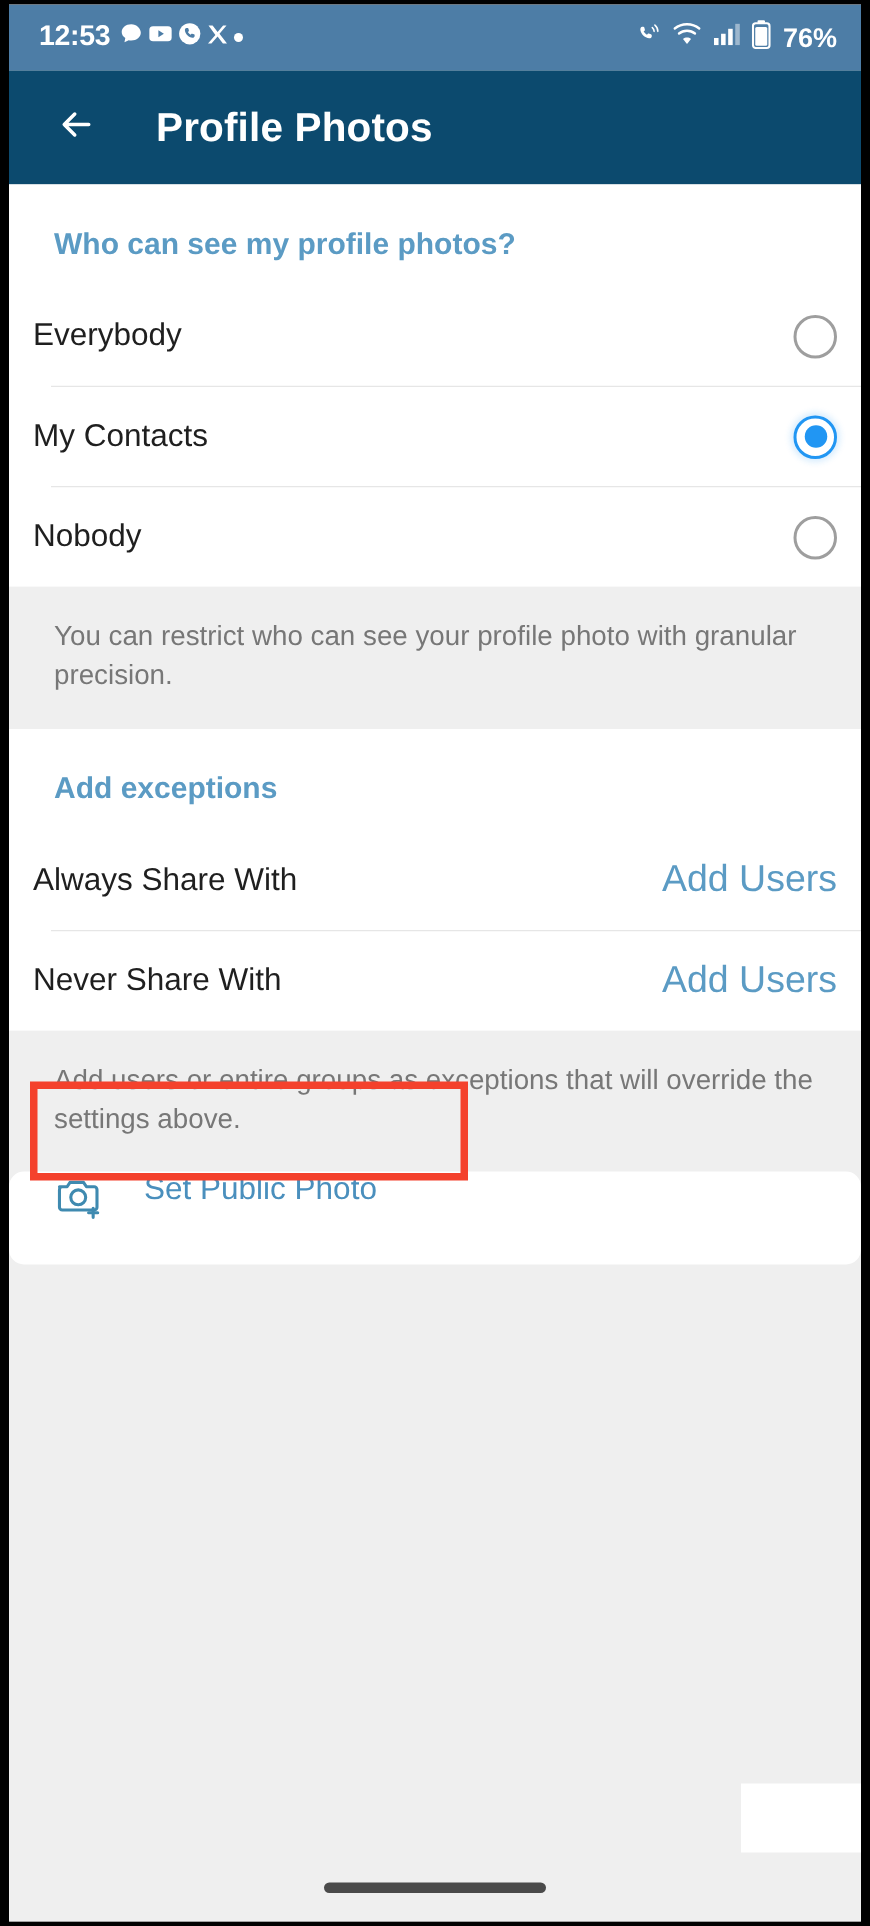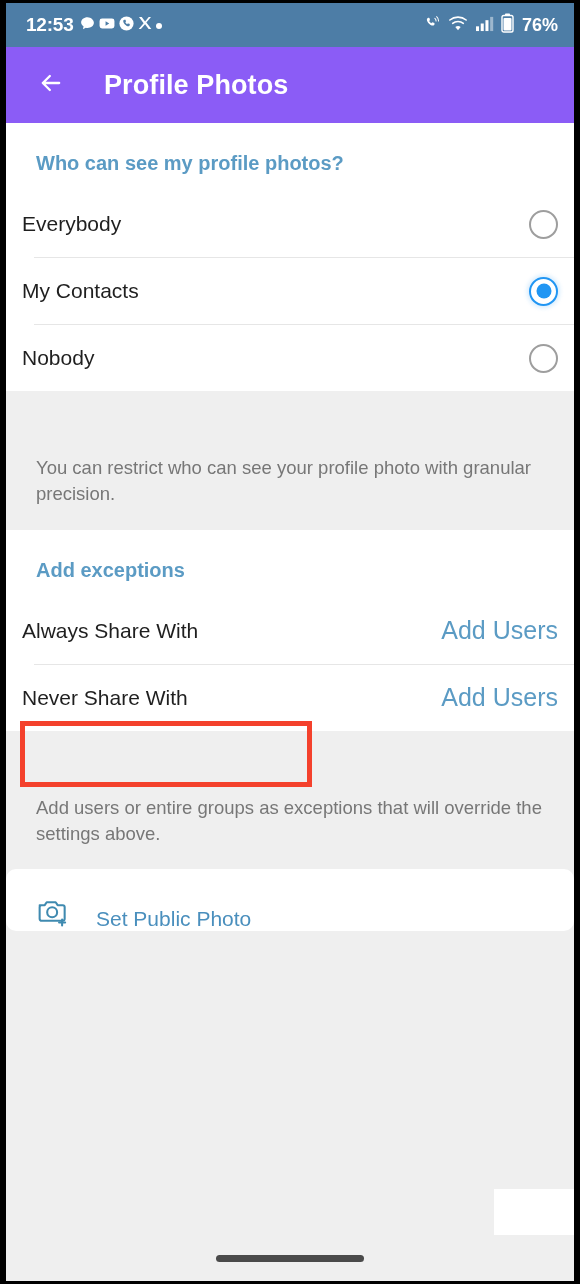--- a/index.html
+++ b/index.html
@@ -54,21 +54,21 @@
   #battery-pct {
     font-size: 18px;
     font-weight: bold;
     margin-left: 1px;
   }
   .sicon { display: block; }
 
   
   #app-bar {
     height: 76px;
-    background: #8b5cf6;
+    background: #0c4a6e;
     display: flex;
     align-items: center;
     padding-left: 24px;
   }
   #back-button {
     width: 42px;
     height: 42px;
     display: flex;
     align-items: center;
     justify-content: center;
@@ -152,28 +152,27 @@
     transform: translate(-50%, -50%);
   }
 
   
   .hint {
     background: #efefef;
     color: #777777;
     font-size: 18.5px;
     line-height: 1.42;
     padding: 20px 30px 22px 30px;
-    margin-top: 44px;
   }
 
   
   #set-photo-row {
     height: 62px;
     display: flex;
-    align-items: flex-end;
+    align-items: flex-start;
     padding-left: 30px;
     background: #ffffff;
     cursor: pointer;
     border-radius: 10px;
   }
   #set-photo-label {
     font-size: 21px;
     color: #4a8fbd;
     margin-left: 26px;
   }

